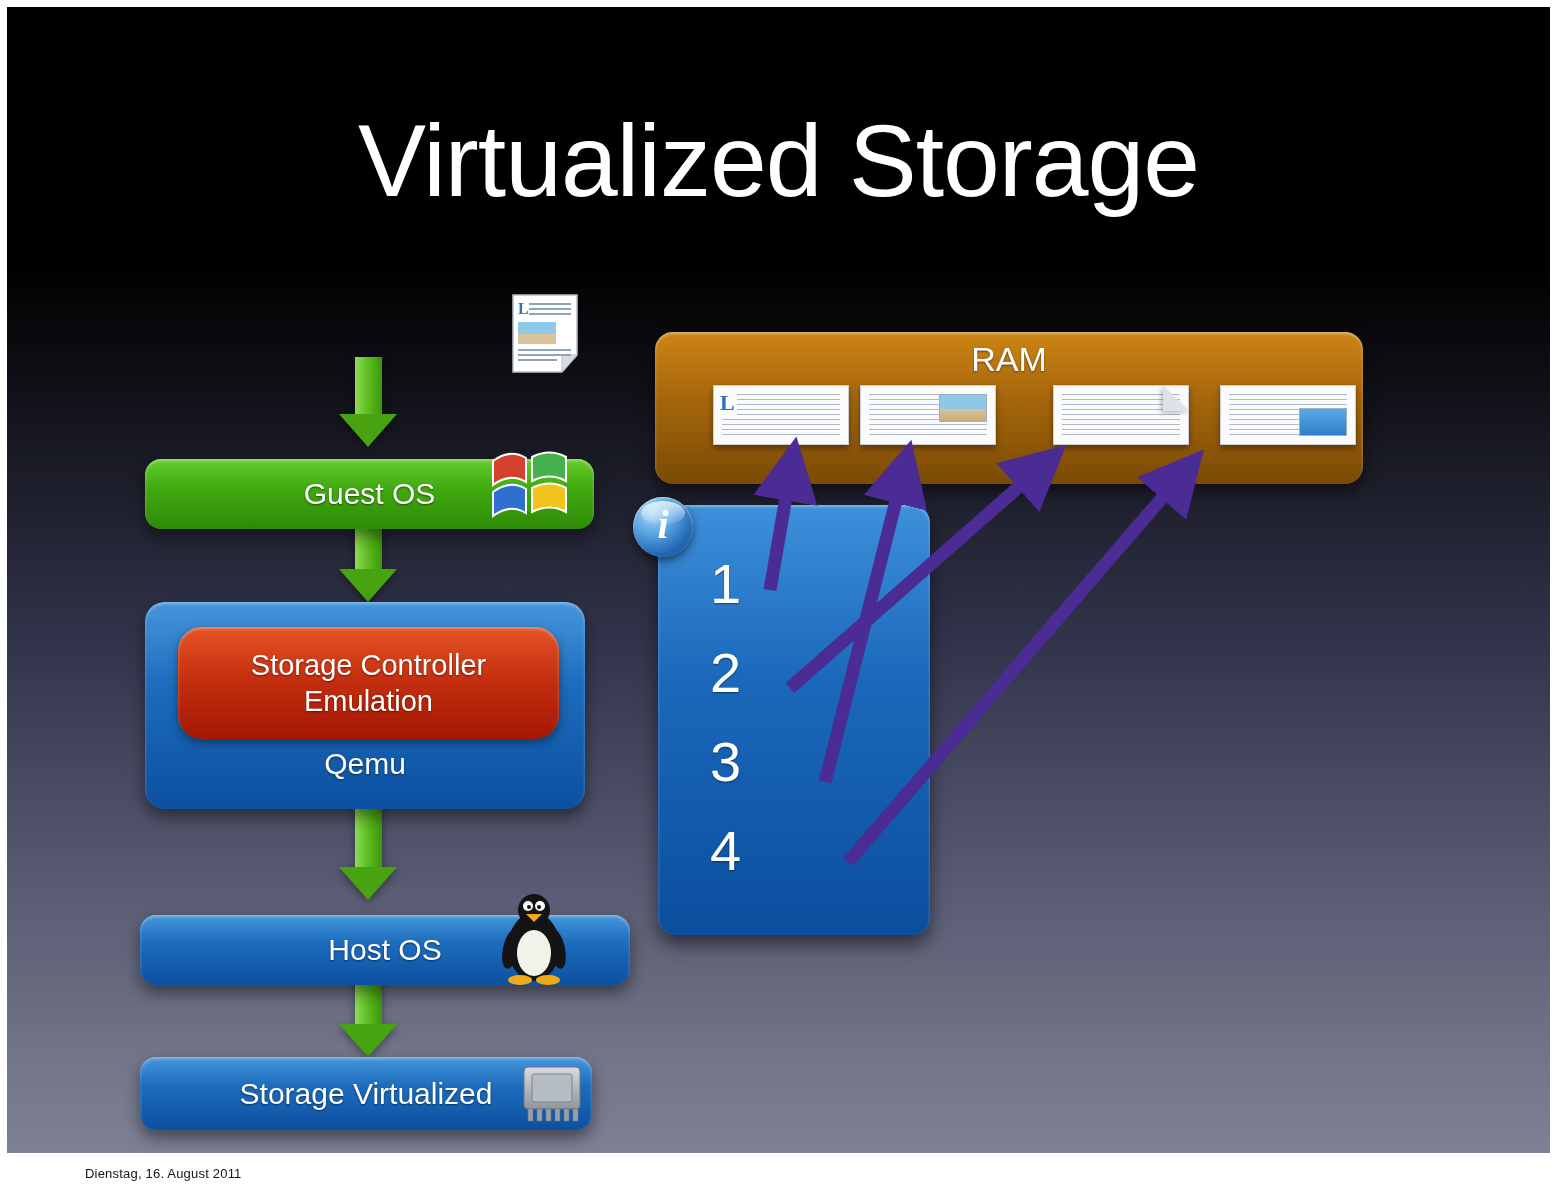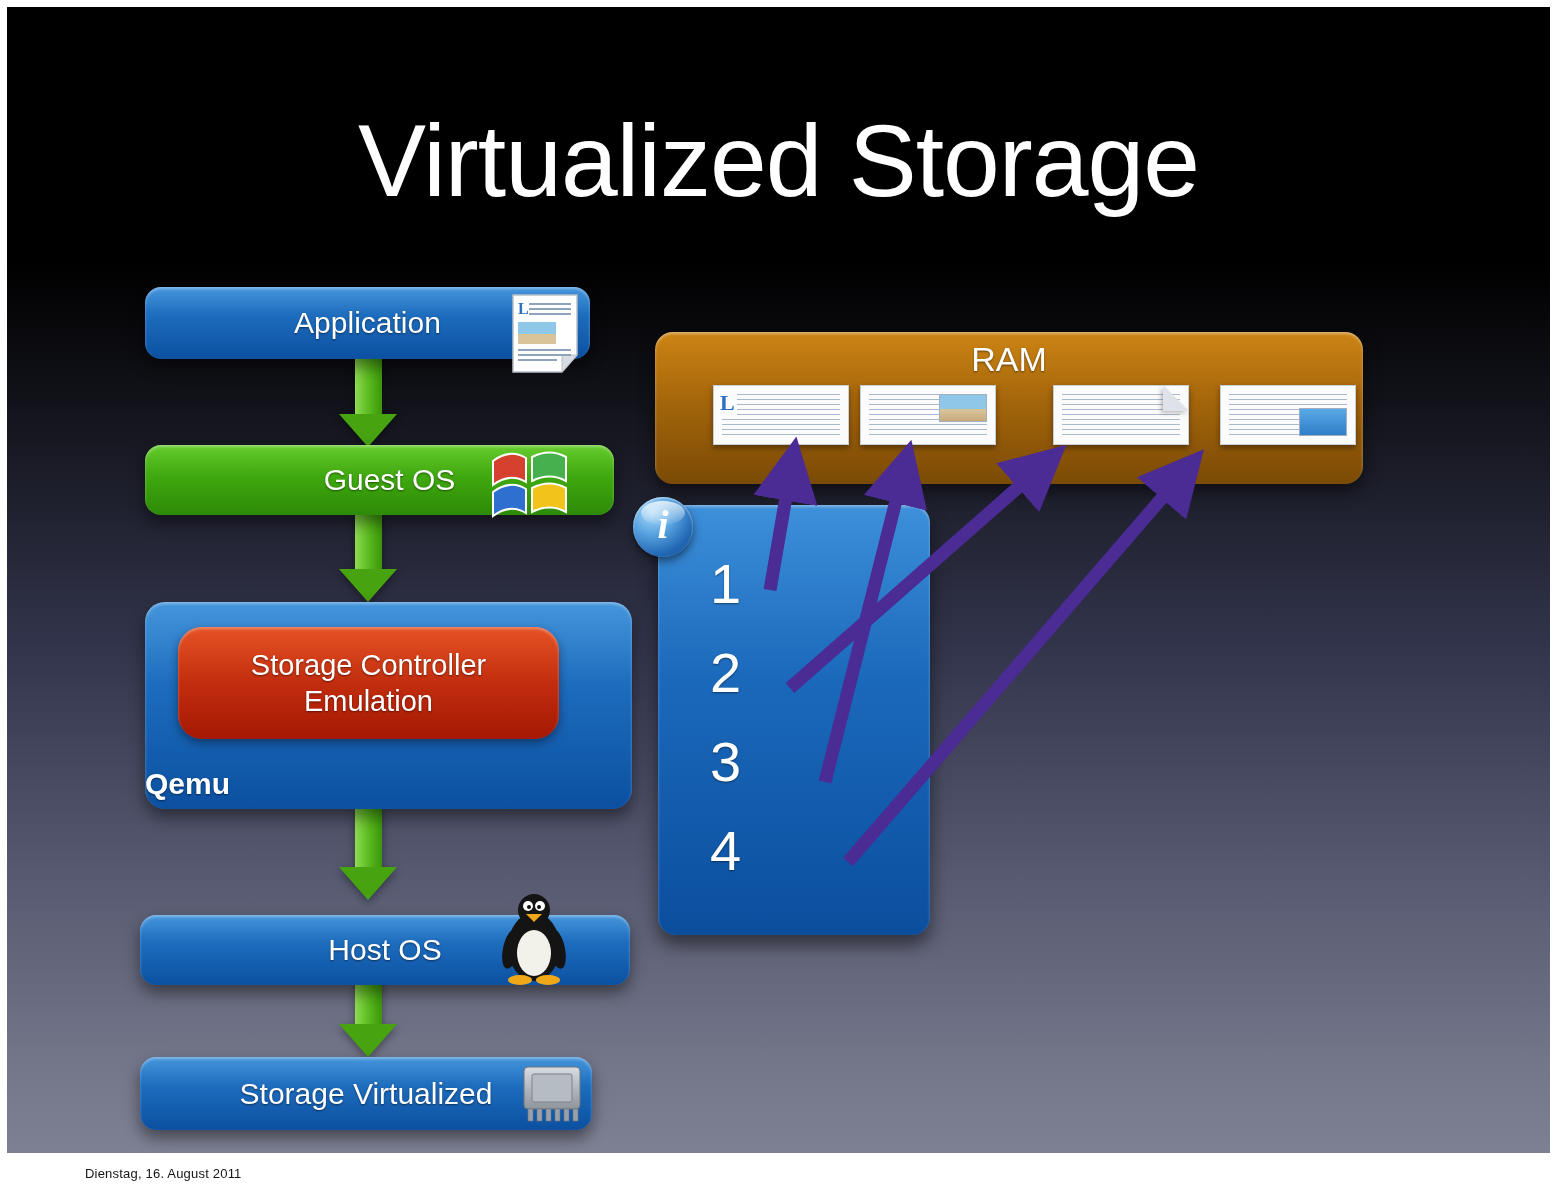--- a/index.html
+++ b/index.html
@@ -32,32 +32,32 @@
     display:flex; align-items:center; justify-content:center;
     color:#ffffff;
     box-shadow: 0 8px 16px rgba(0,0,0,0.45), inset 0 2px 3px rgba(255,255,255,0.35);
     z-index:5;
   }
   .box-label { font-size:30px; text-shadow:0 1px 2px rgba(0,0,0,0.5); }
   .blue  { background: linear-gradient(180deg,#4596dc 0%, #1d6cbd 40%, #0c50a0 100%); }
   .green { background: linear-gradient(180deg,#66cc2e 0%, #3fa80f 45%, #2d8a06 100%); }
 
   #box-app   { left:138px; top:280px; width:445px; height:72px; }
-  #box-guest { left:138px; top:438px; width:449px; height:70px;padding-left:20px; }
-  #box-qemu  { left:138px; top:595px; width:487px; height:207px; border-radius:20px; }
+  #box-guest { left:138px; top:452px; width:449px; height:70px; }
+  #box-qemu  { left:138px; top:595px; width:440px; height:207px; border-radius:20px; }
   #box-emul  {
     position:absolute; left:33px; top:25px; width:381px; height:112px;
     border-radius:24px;
     background: linear-gradient(180deg,#e65325 0%, #c22d0e 50%, #a51803 100%);
     display:flex; align-items:center; justify-content:center; text-align:center;
     box-sizing:border-box; padding:0 34px;
     box-shadow: 0 4px 10px rgba(0,0,0,0.4), inset 0 2px 3px rgba(255,255,255,0.35);
   }
   #box-emul .box-label { font-size:29px; line-height:1.25; }
-  #qemu-label { position:absolute; left:0; right:0; bottom:8px; text-align:left;font-weight:bold; }
+  #qemu-label { position:absolute; left:0; right:0; bottom:28px; text-align:center; }
   #box-host  { left:133px; top:908px; width:490px; height:70px; }
   #box-sc    { left:133px; top:1050px; width:452px; height:73px; }
 
   
   .garrow { position:absolute; width:58px; display:flex; flex-direction:column; align-items:center; z-index:4;
             filter: drop-shadow(0 3px 4px rgba(0,0,0,0.4)); }
   .garrow .shaft { width:27px; background: linear-gradient(90deg,#8fdb52 0%, #57b81c 55%, #3c960a 100%); }
   .garrow .head  { width:0; height:0; border-left:29px solid transparent; border-right:29px solid transparent;
                    border-top:33px solid #47a410; }
   #ga1 { left:332px; top:350px; }  #ga1 .shaft { height:57px; }
@@ -136,23 +136,20 @@
   #arrows-overlay { position:absolute; inset:0; z-index:30; pointer-events:none; }
 </style>
 </head>
 <body>
 
 <div class="page">
   <div class="slide">
 
     <h1 class="title">Virtualized Storage</h1>
 
-    <div class="box blue" id="box-app">
-      <span class="box-label">Application</span>
-    </div>
 
     <div class="icon" id="icon-doc">
       <svg width="86" height="86" viewBox="0 0 86 86">
         <path d="M8 3 h64 v60 l-15 17 H8 z" fill="#ffffff" stroke="#b8bec8" stroke-width="1.5"></path>
         <path d="M72 63 l-15 17 v-17 z" fill="#d8dde4" stroke="#b8bec8" stroke-width="1"></path>
         <text x="13" y="22" font-size="16" font-family="Liberation Serif, serif" fill="#2e6fc2" font-weight="bold">L</text>
         <line x1="24" y1="12" x2="66" y2="12" stroke="#8fa3bd" stroke-width="2"></line>
         <line x1="24" y1="17" x2="66" y2="17" stroke="#8fa3bd" stroke-width="2"></line>
         <line x1="24" y1="22" x2="66" y2="22" stroke="#8fa3bd" stroke-width="2"></line>
         <rect x="13" y="30" width="38" height="22" fill="#8ec7e8"></rect>

